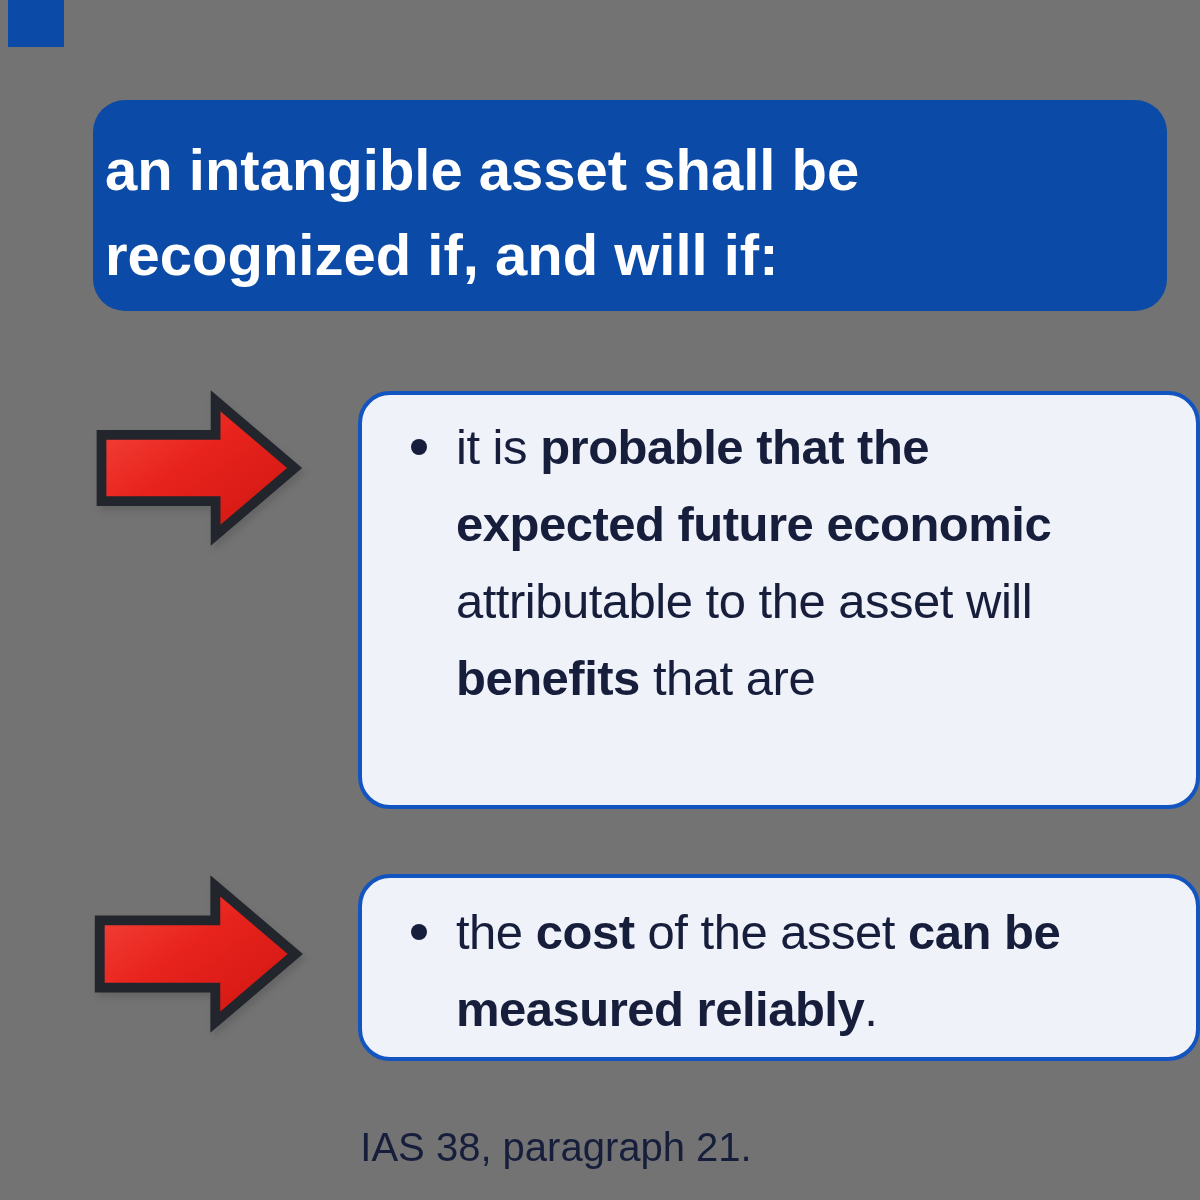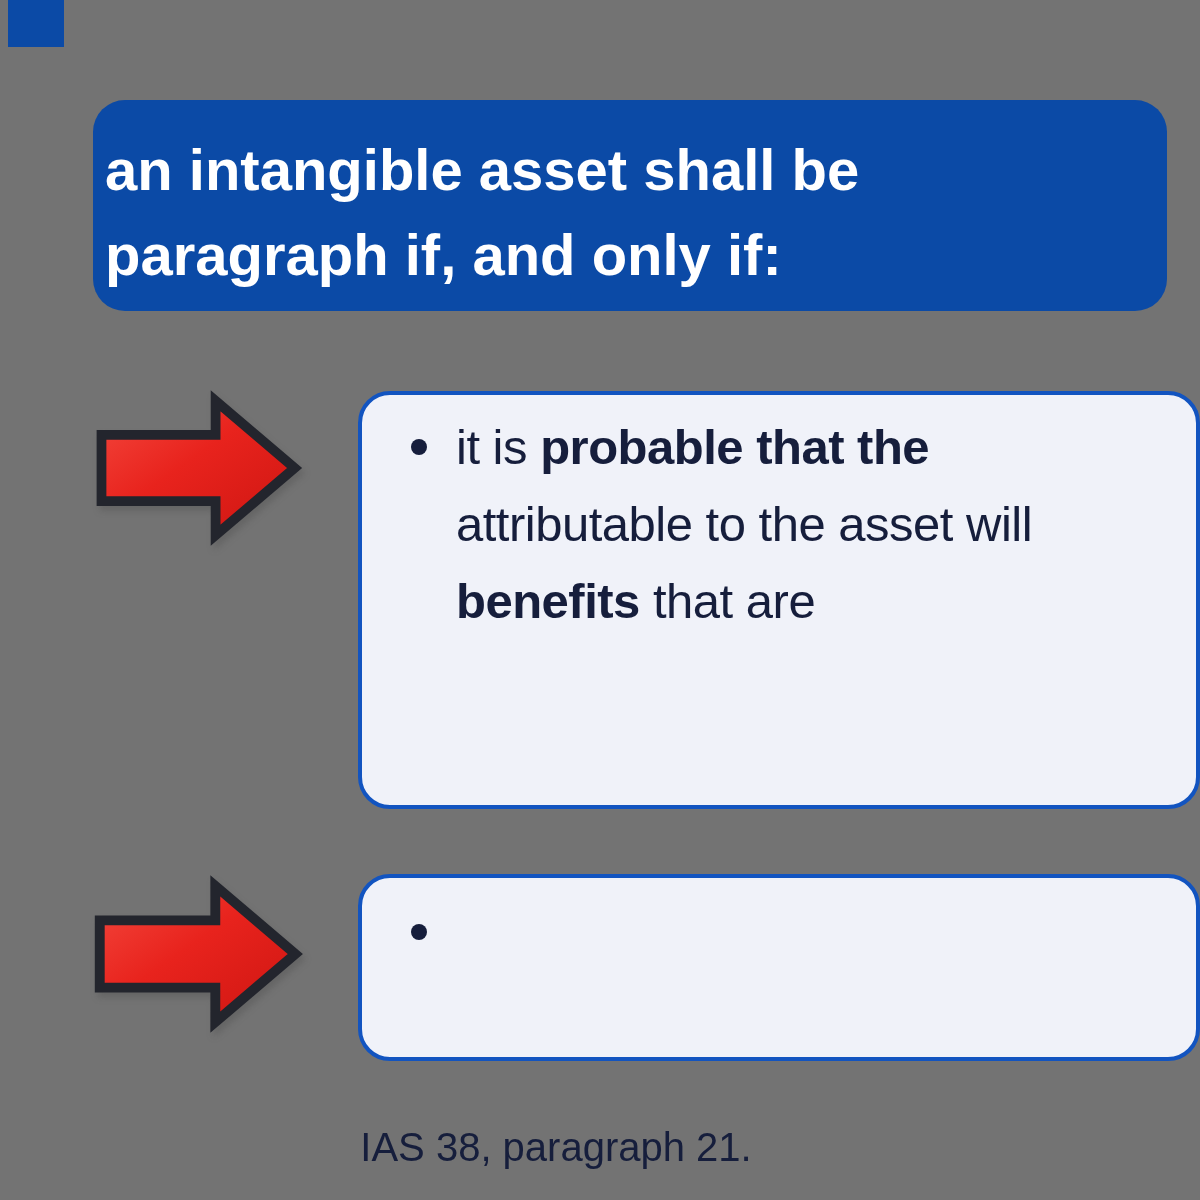--- a/index.html
+++ b/index.html
@@ -117,46 +117,51 @@
 </style>
 </head>
 <body>
 
 <div class="slide" style="--header-bg: #0b4aa6; --box-fill: #f0f2f9; --box-border: #1254c0; --text-dark: #161e3c; --text-light: #ffffff; --arrow-red-light: #f4483e; --arrow-red: #e8231d; --arrow-red-dark: #cd1511; --arrow-outline: #23252d; --corner-square: #0b4aa6;">
 
   <div class="corner-square"></div>
 
   <div class="header-box">
     <div class="title-line">an intangible asset shall be</div>
-    <div class="title-line">paragraph if, and only if:</div>
+    <div class="title-line">recognized if, and will if:</div>
   </div>
 
   <svg class="arrow first" width="212" height="158" viewBox="0 0 216 162" aria-hidden="true">
     <defs>
       <linearGradient id="arrowGrad" x1="0" y1="0" x2="1" y2="1">
         <stop class="stop-l" offset="0"></stop>
         <stop class="stop-m" offset="0.45"></stop>
         <stop class="stop-d" offset="1"></stop>
       </linearGradient>
     </defs>
     <polygon points="7,47 124,47 124,12 205,81 124,150 124,115 7,115" fill="url(#arrowGrad)"></polygon>
   </svg>
 
   <div class="criteria-box first">
     <span class="bullet-dot"></span>
     <div class="criteria-text">
         <div class="text-line"><span>it is </span><span class="b">probable that the</span></div>
+        <div class="text-line"><span class="b">expected future economic</span></div>
         <div class="text-line"><span>attributable to the asset will</span></div>
         <div class="text-line"><span class="b">benefits</span><span> that are</span></div>
       </div>
   </div>
 
   <svg class="arrow second" width="215" height="160" viewBox="0 0 216 162" aria-hidden="true">
     <polygon points="7,47 124,47 124,12 205,81 124,150 124,115 7,115" fill="url(#arrowGrad)"></polygon>
   </svg>
 
   <div class="criteria-box second">
     <span class="bullet-dot"></span>
+    <div class="criteria-text">
+        <div class="text-line"><span>the </span><span class="b">cost</span><span> of the asset </span><span class="b">can be</span></div>
+        <div class="text-line"><span class="b">measured reliably</span><span>.</span></div>
+      </div>
   </div>
 
   <div class="citation">IAS 38, paragraph 21.</div>
 
 </div>
 
 </body></html>

